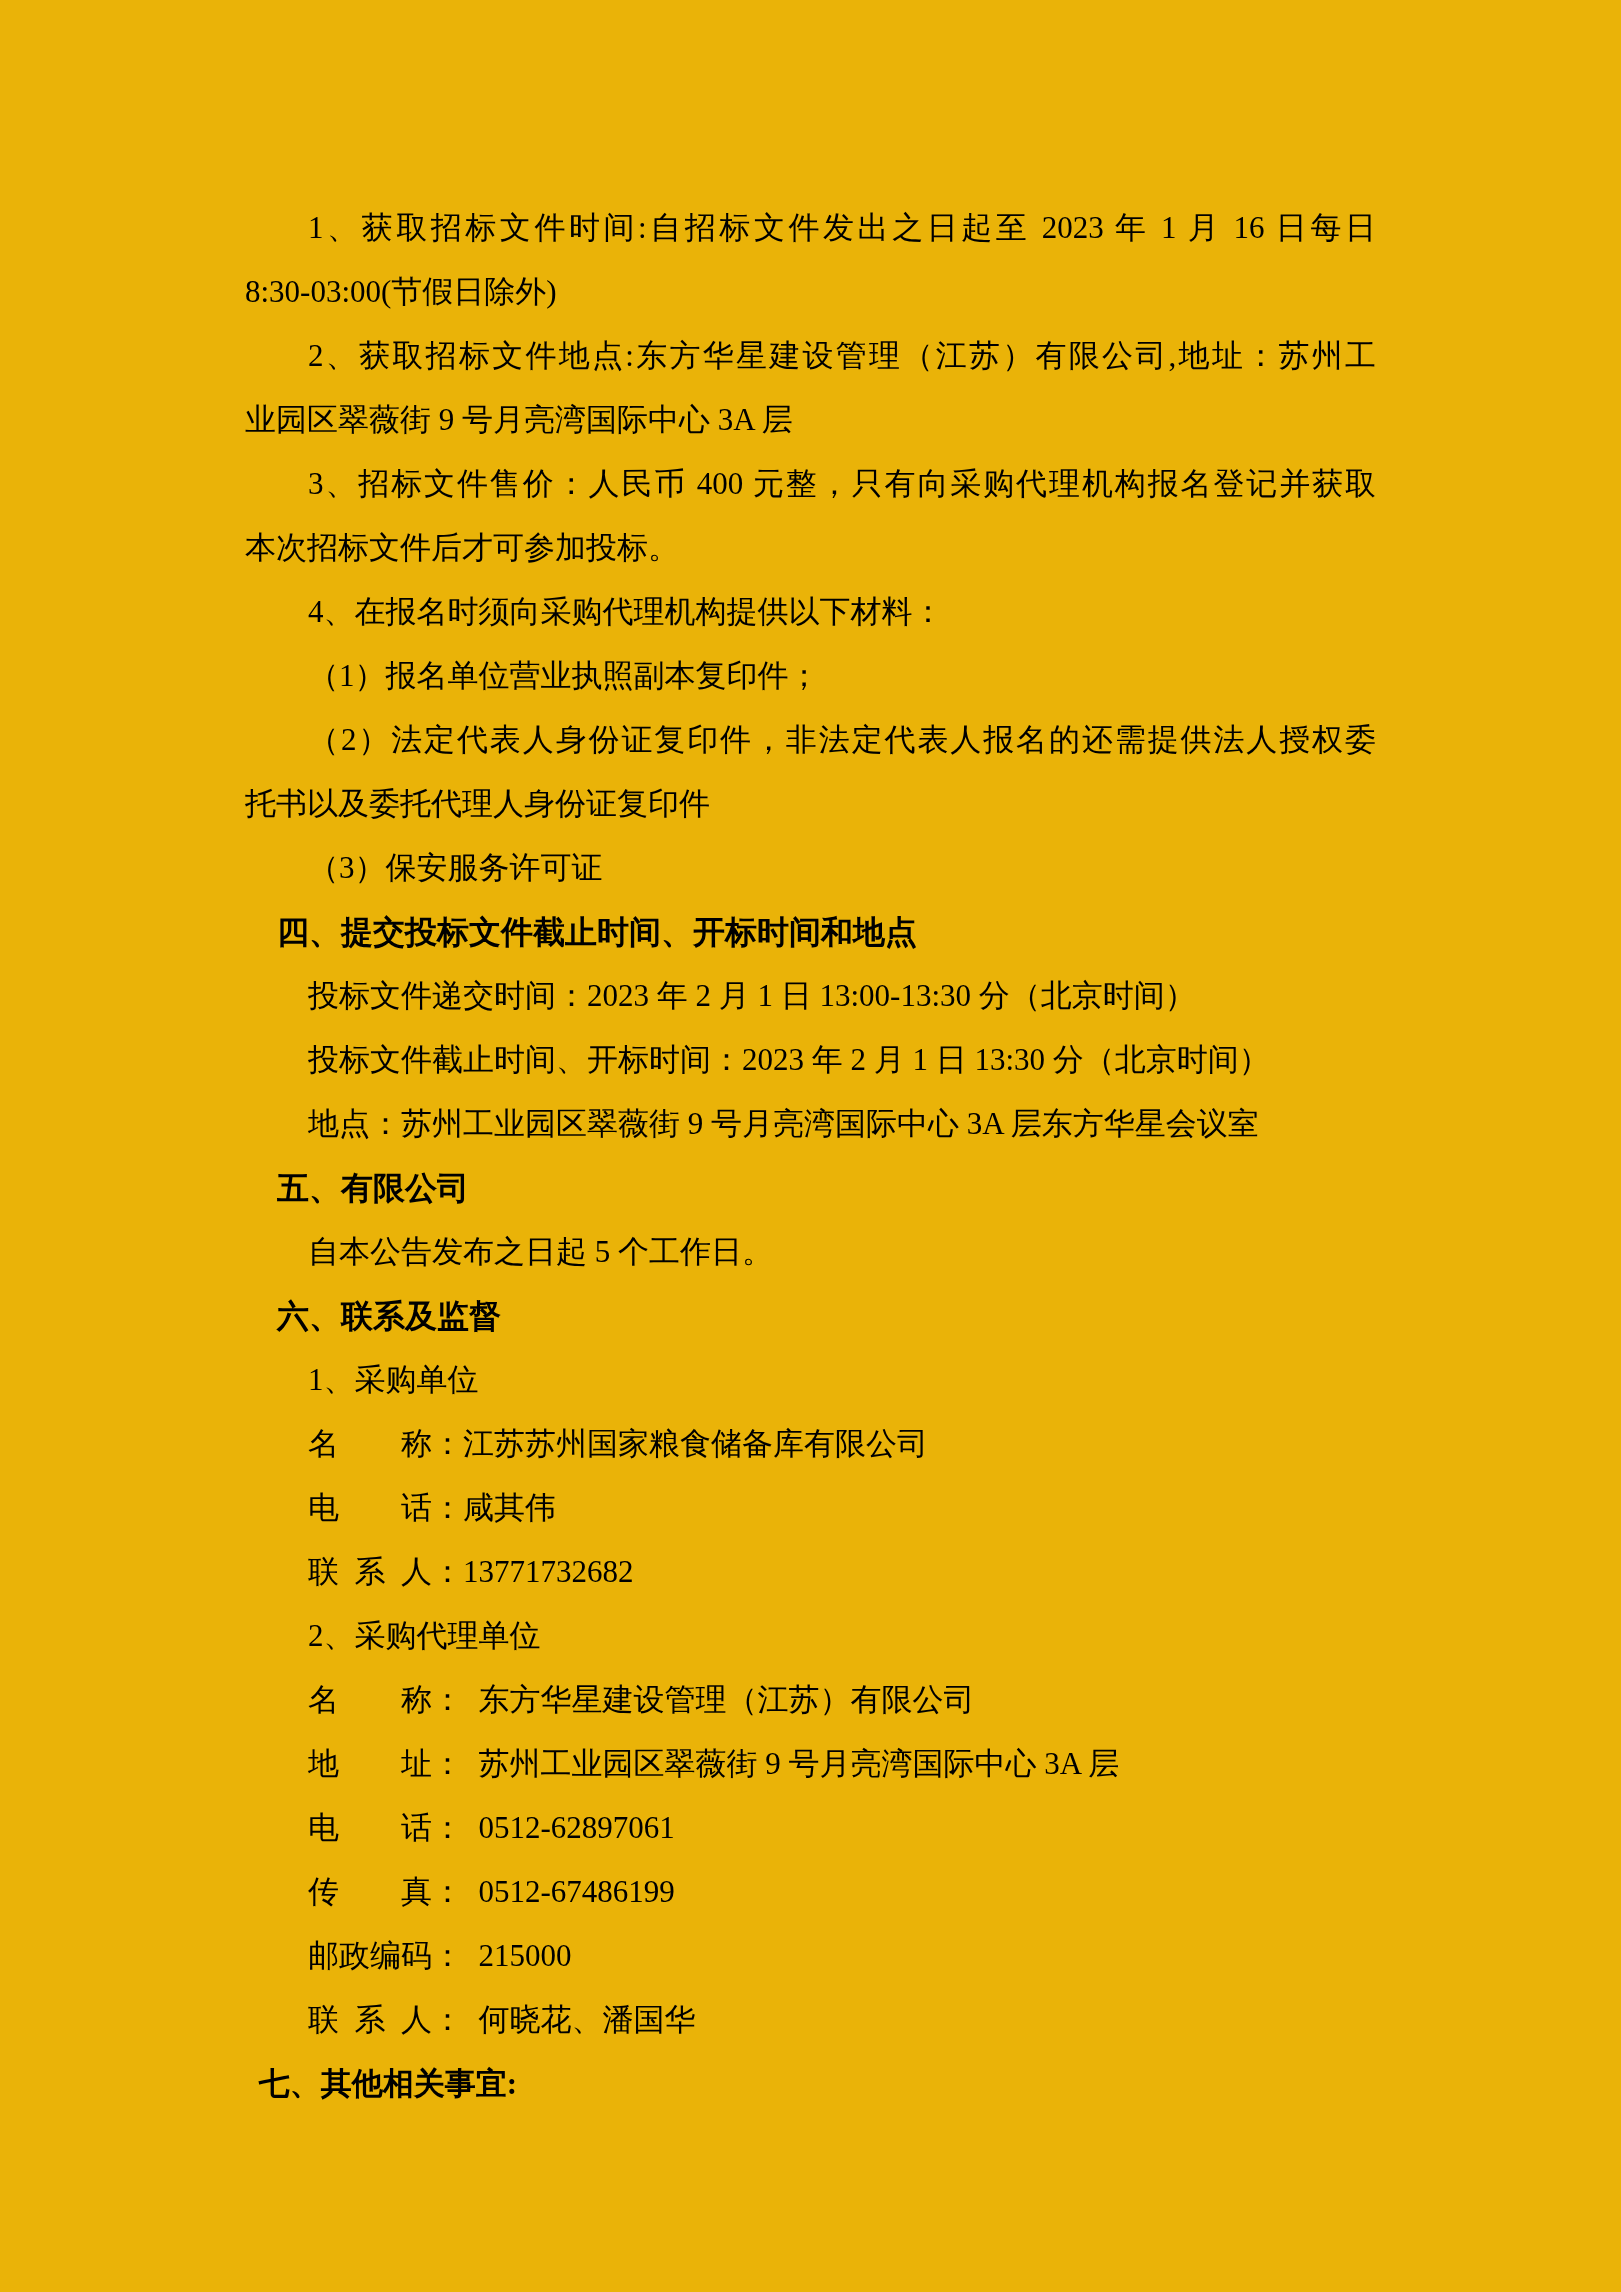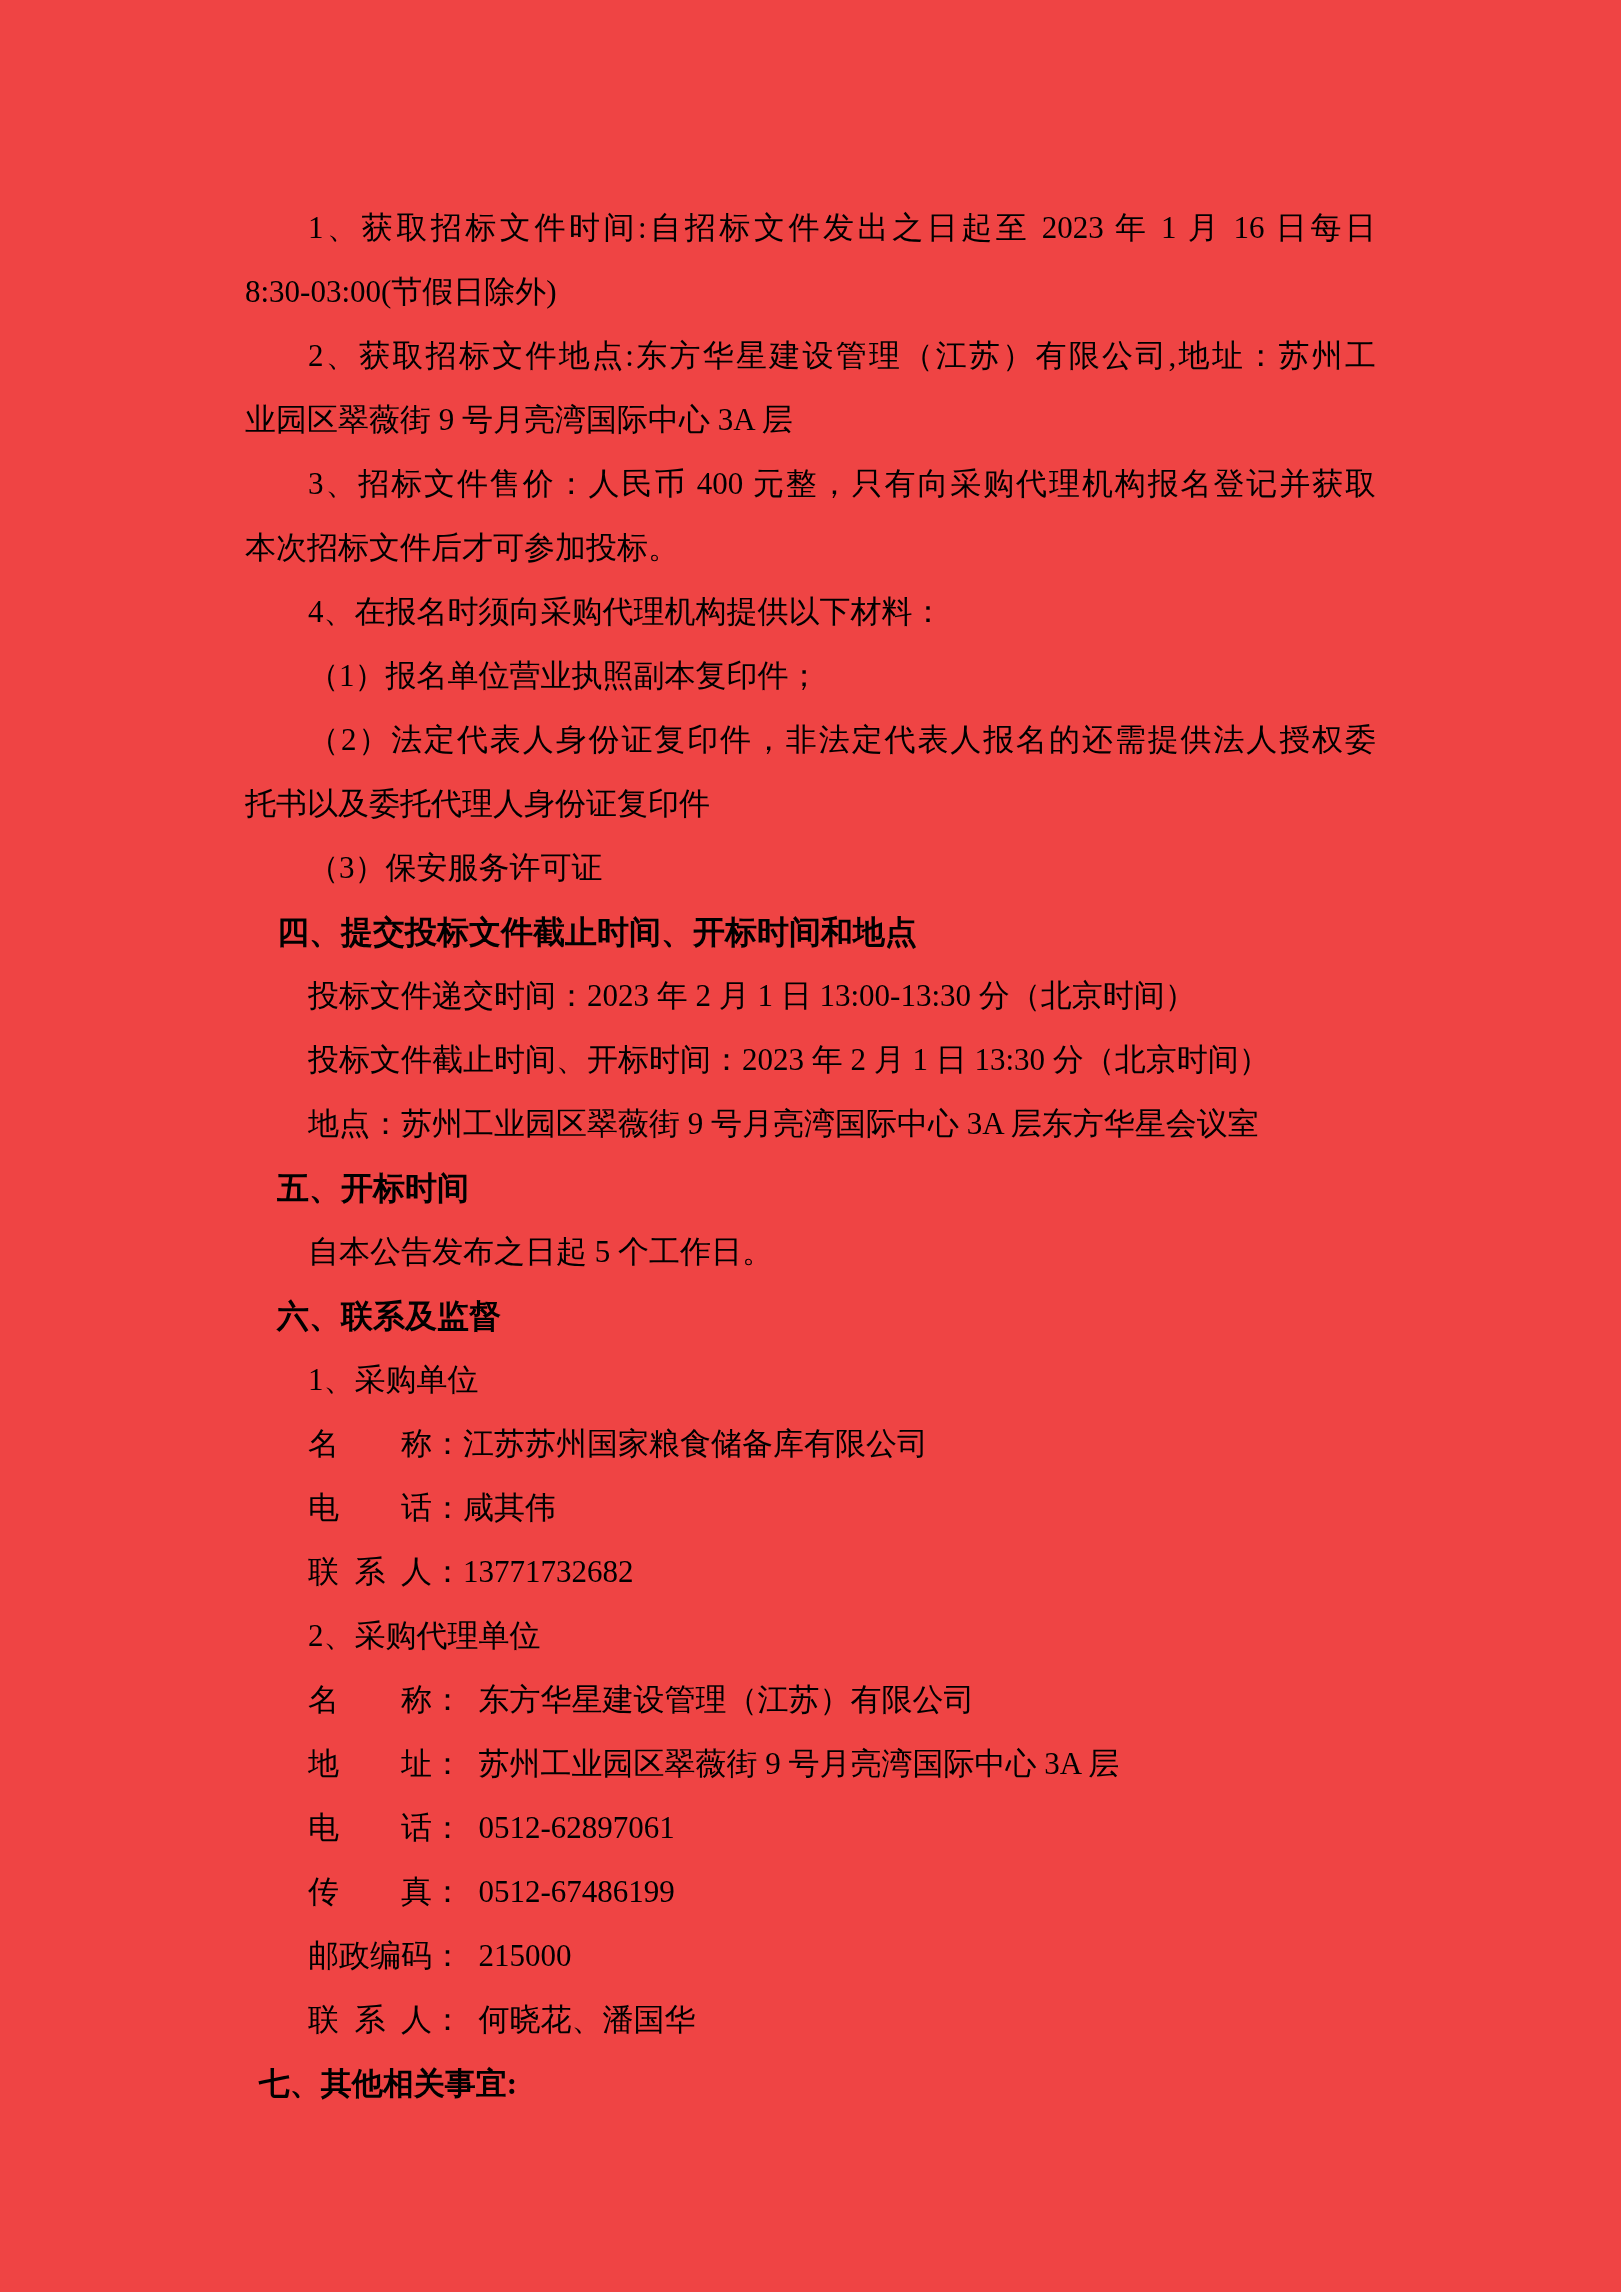--- a/index.html
+++ b/index.html
@@ -4,21 +4,21 @@
 <style>
   html, body {
     margin: 0;
     padding: 0;
     background: #ffffff;
   }
   .page {
     position: relative;
     width: 1621px;
     height: 2293px;
-    background: #ef4444;
+    background: #eab308;
     color: #000000;
     overflow: hidden;
     font-family: "Liberation Serif", "DejaVu Serif", serif;
   }
   .content {
     position: absolute;
     left: 245px;
     top: 196px;
     width: 1131px;
   }
@@ -59,21 +59,21 @@
     <div class="ln">本次招标文件后才可参加投标。</div>
     <div class="ln ind">4、在报名时须向采购代理机构提供以下材料：</div>
     <div class="ln ind">（1）报名单位营业执照副本复印件；</div>
     <div class="ln ind j">（2）法定代表人身份证复印件，非法定代表人报名的还需提供法人授权委</div>
     <div class="ln">托书以及委托代理人身份证复印件</div>
     <div class="ln ind">（3）保安服务许可证</div>
     <div class="ln head">四、提交投标文件截止时间、开标时间和地点</div>
     <div class="ln ind">投标文件递交时间：2023 年 2 月 1 日 13:00-13:30 分（北京时间）</div>
     <div class="ln ind">投标文件截止时间、开标时间：2023 年 2 月 1 日 13:30 分（北京时间）</div>
     <div class="ln ind">地点：苏州工业园区翠薇街 9 号月亮湾国际中心 3A 层东方华星会议室</div>
-    <div class="ln head">五、开标时间</div>
+    <div class="ln head">五、有限公司</div>
     <div class="ln ind">自本公告发布之日起 5 个工作日。</div>
     <div class="ln head">六、联系及监督</div>
     <div class="ln ind">1、采购单位</div>
     <div class="ln ind">名　　称：江苏苏州国家粮食储备库有限公司</div>
     <div class="ln ind">电　　话：咸其伟</div>
     <div class="ln ind">联 系 人：13771732682</div>
     <div class="ln ind">2、采购代理单位</div>
     <div class="ln ind">名　　称： 东方华星建设管理（江苏）有限公司</div>
     <div class="ln ind">地　　址： 苏州工业园区翠薇街 9 号月亮湾国际中心 3A 层</div>
     <div class="ln ind">电　　话： 0512-62897061</div>

